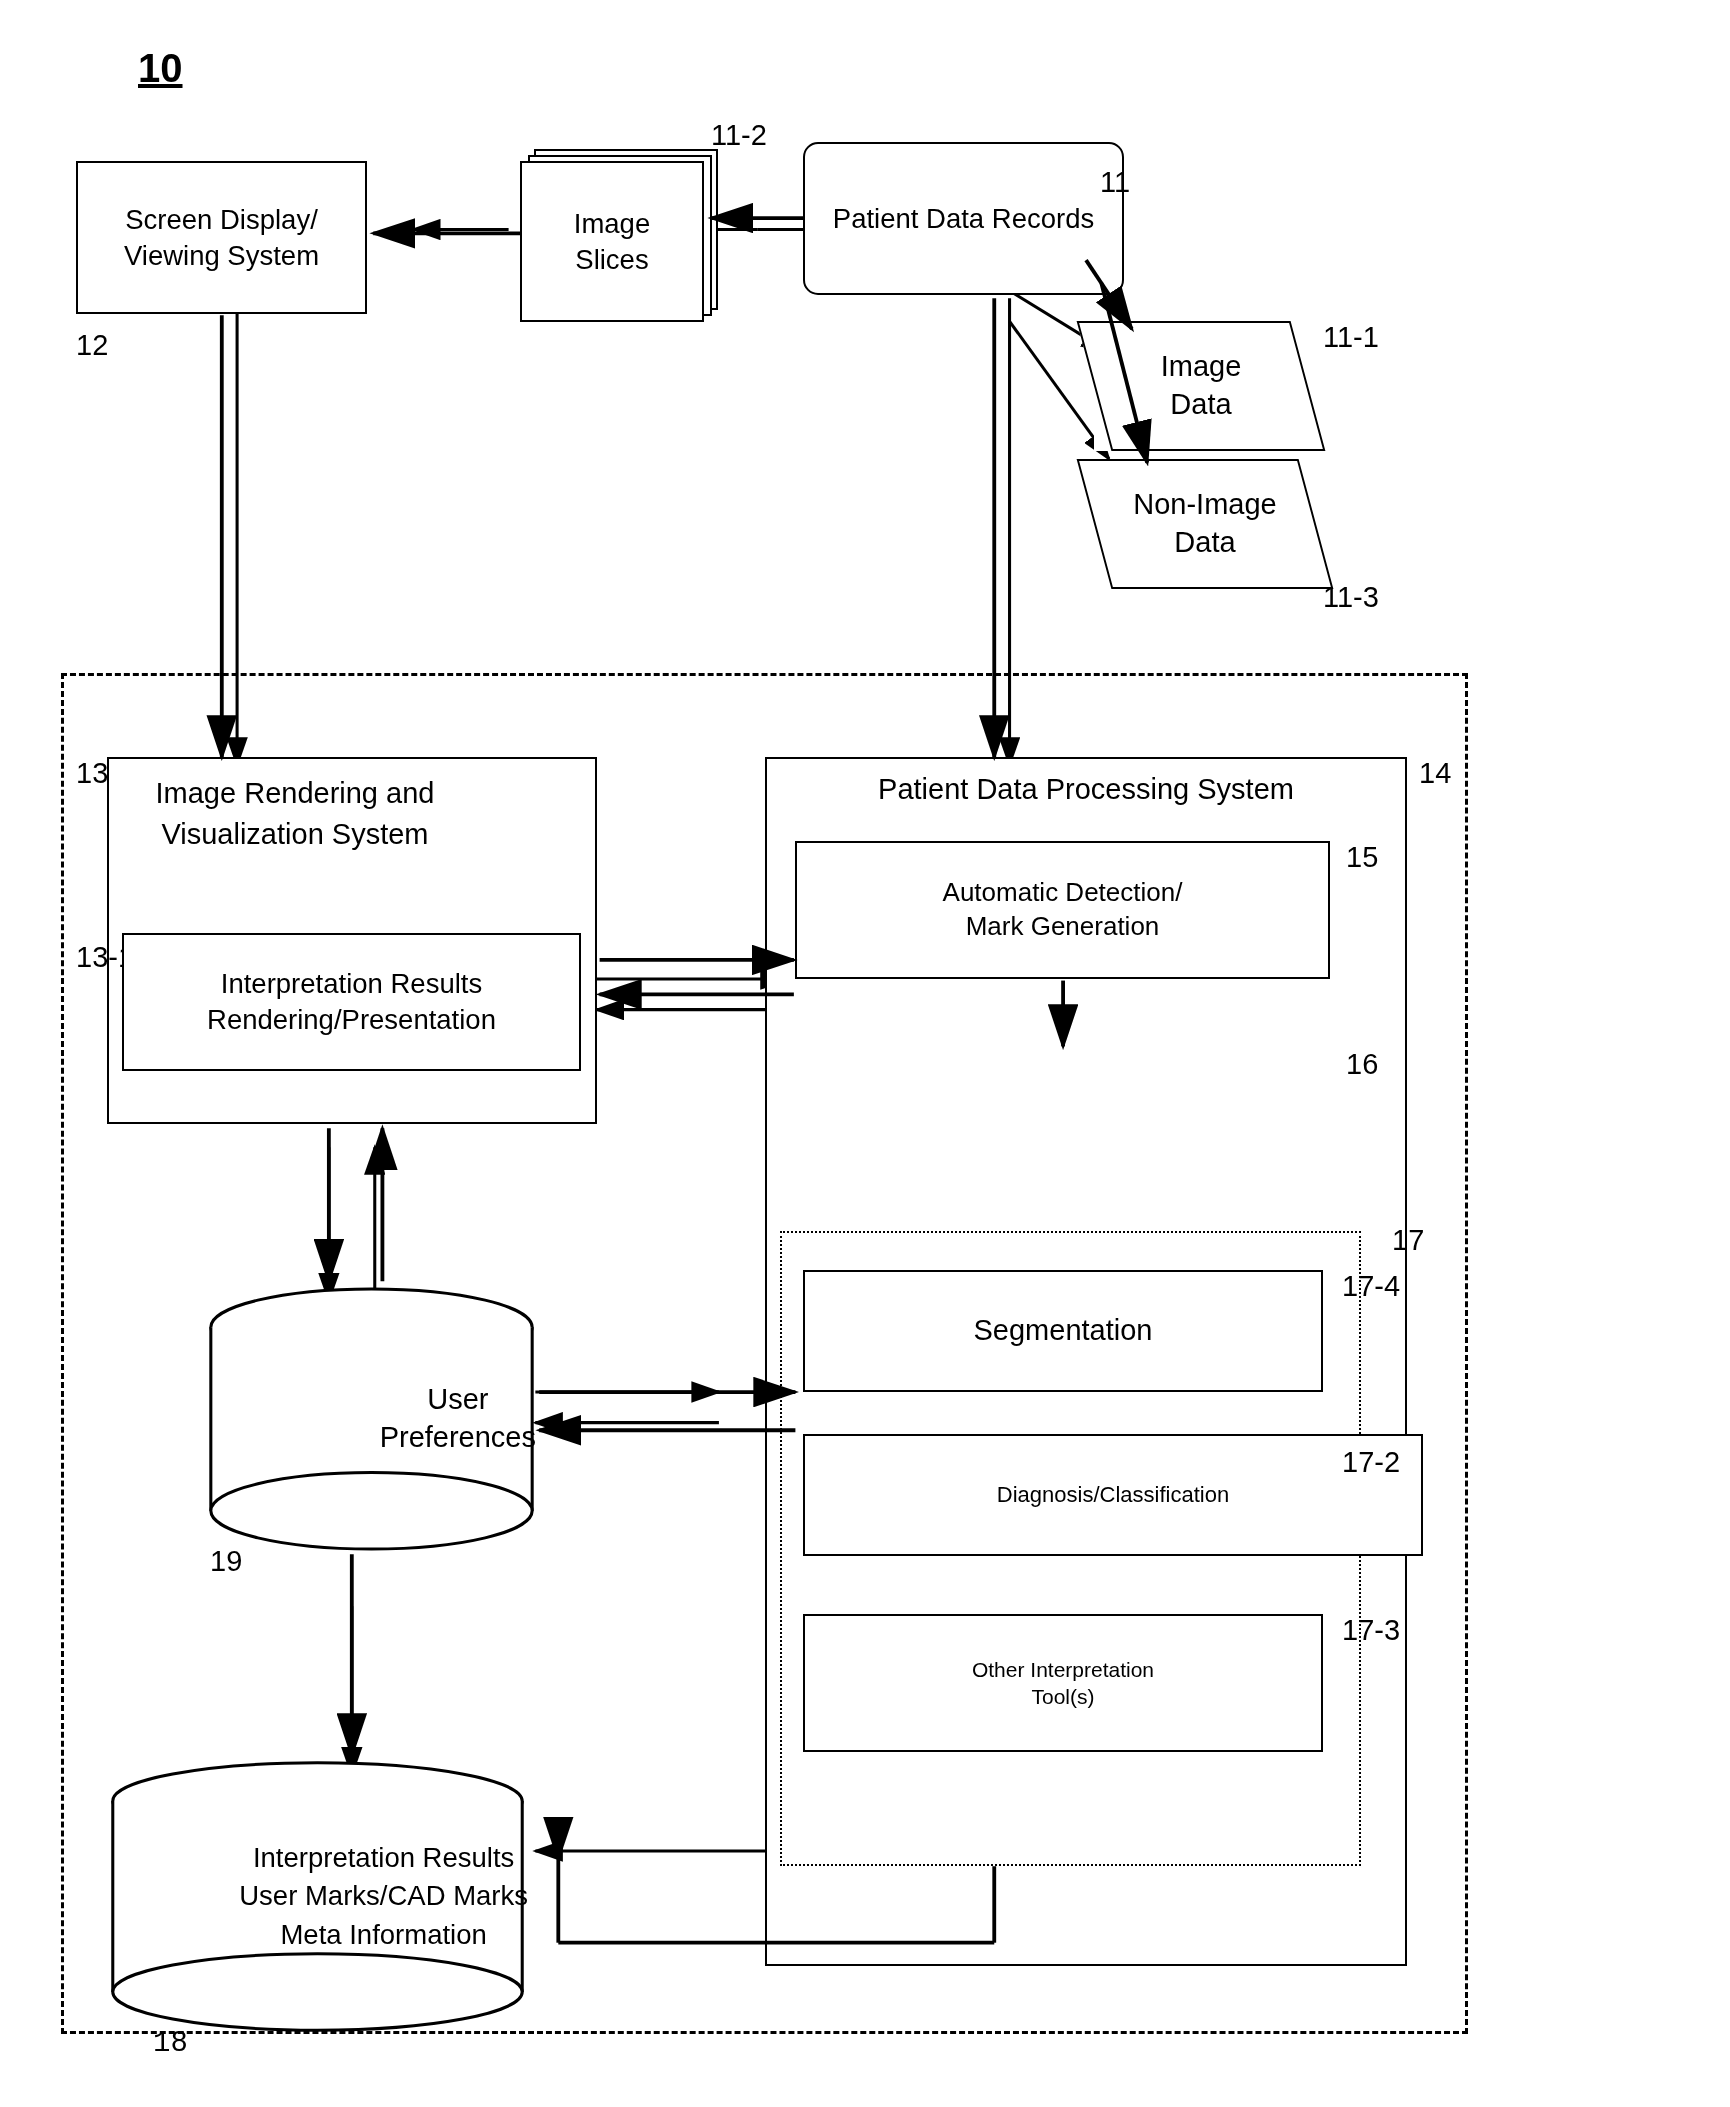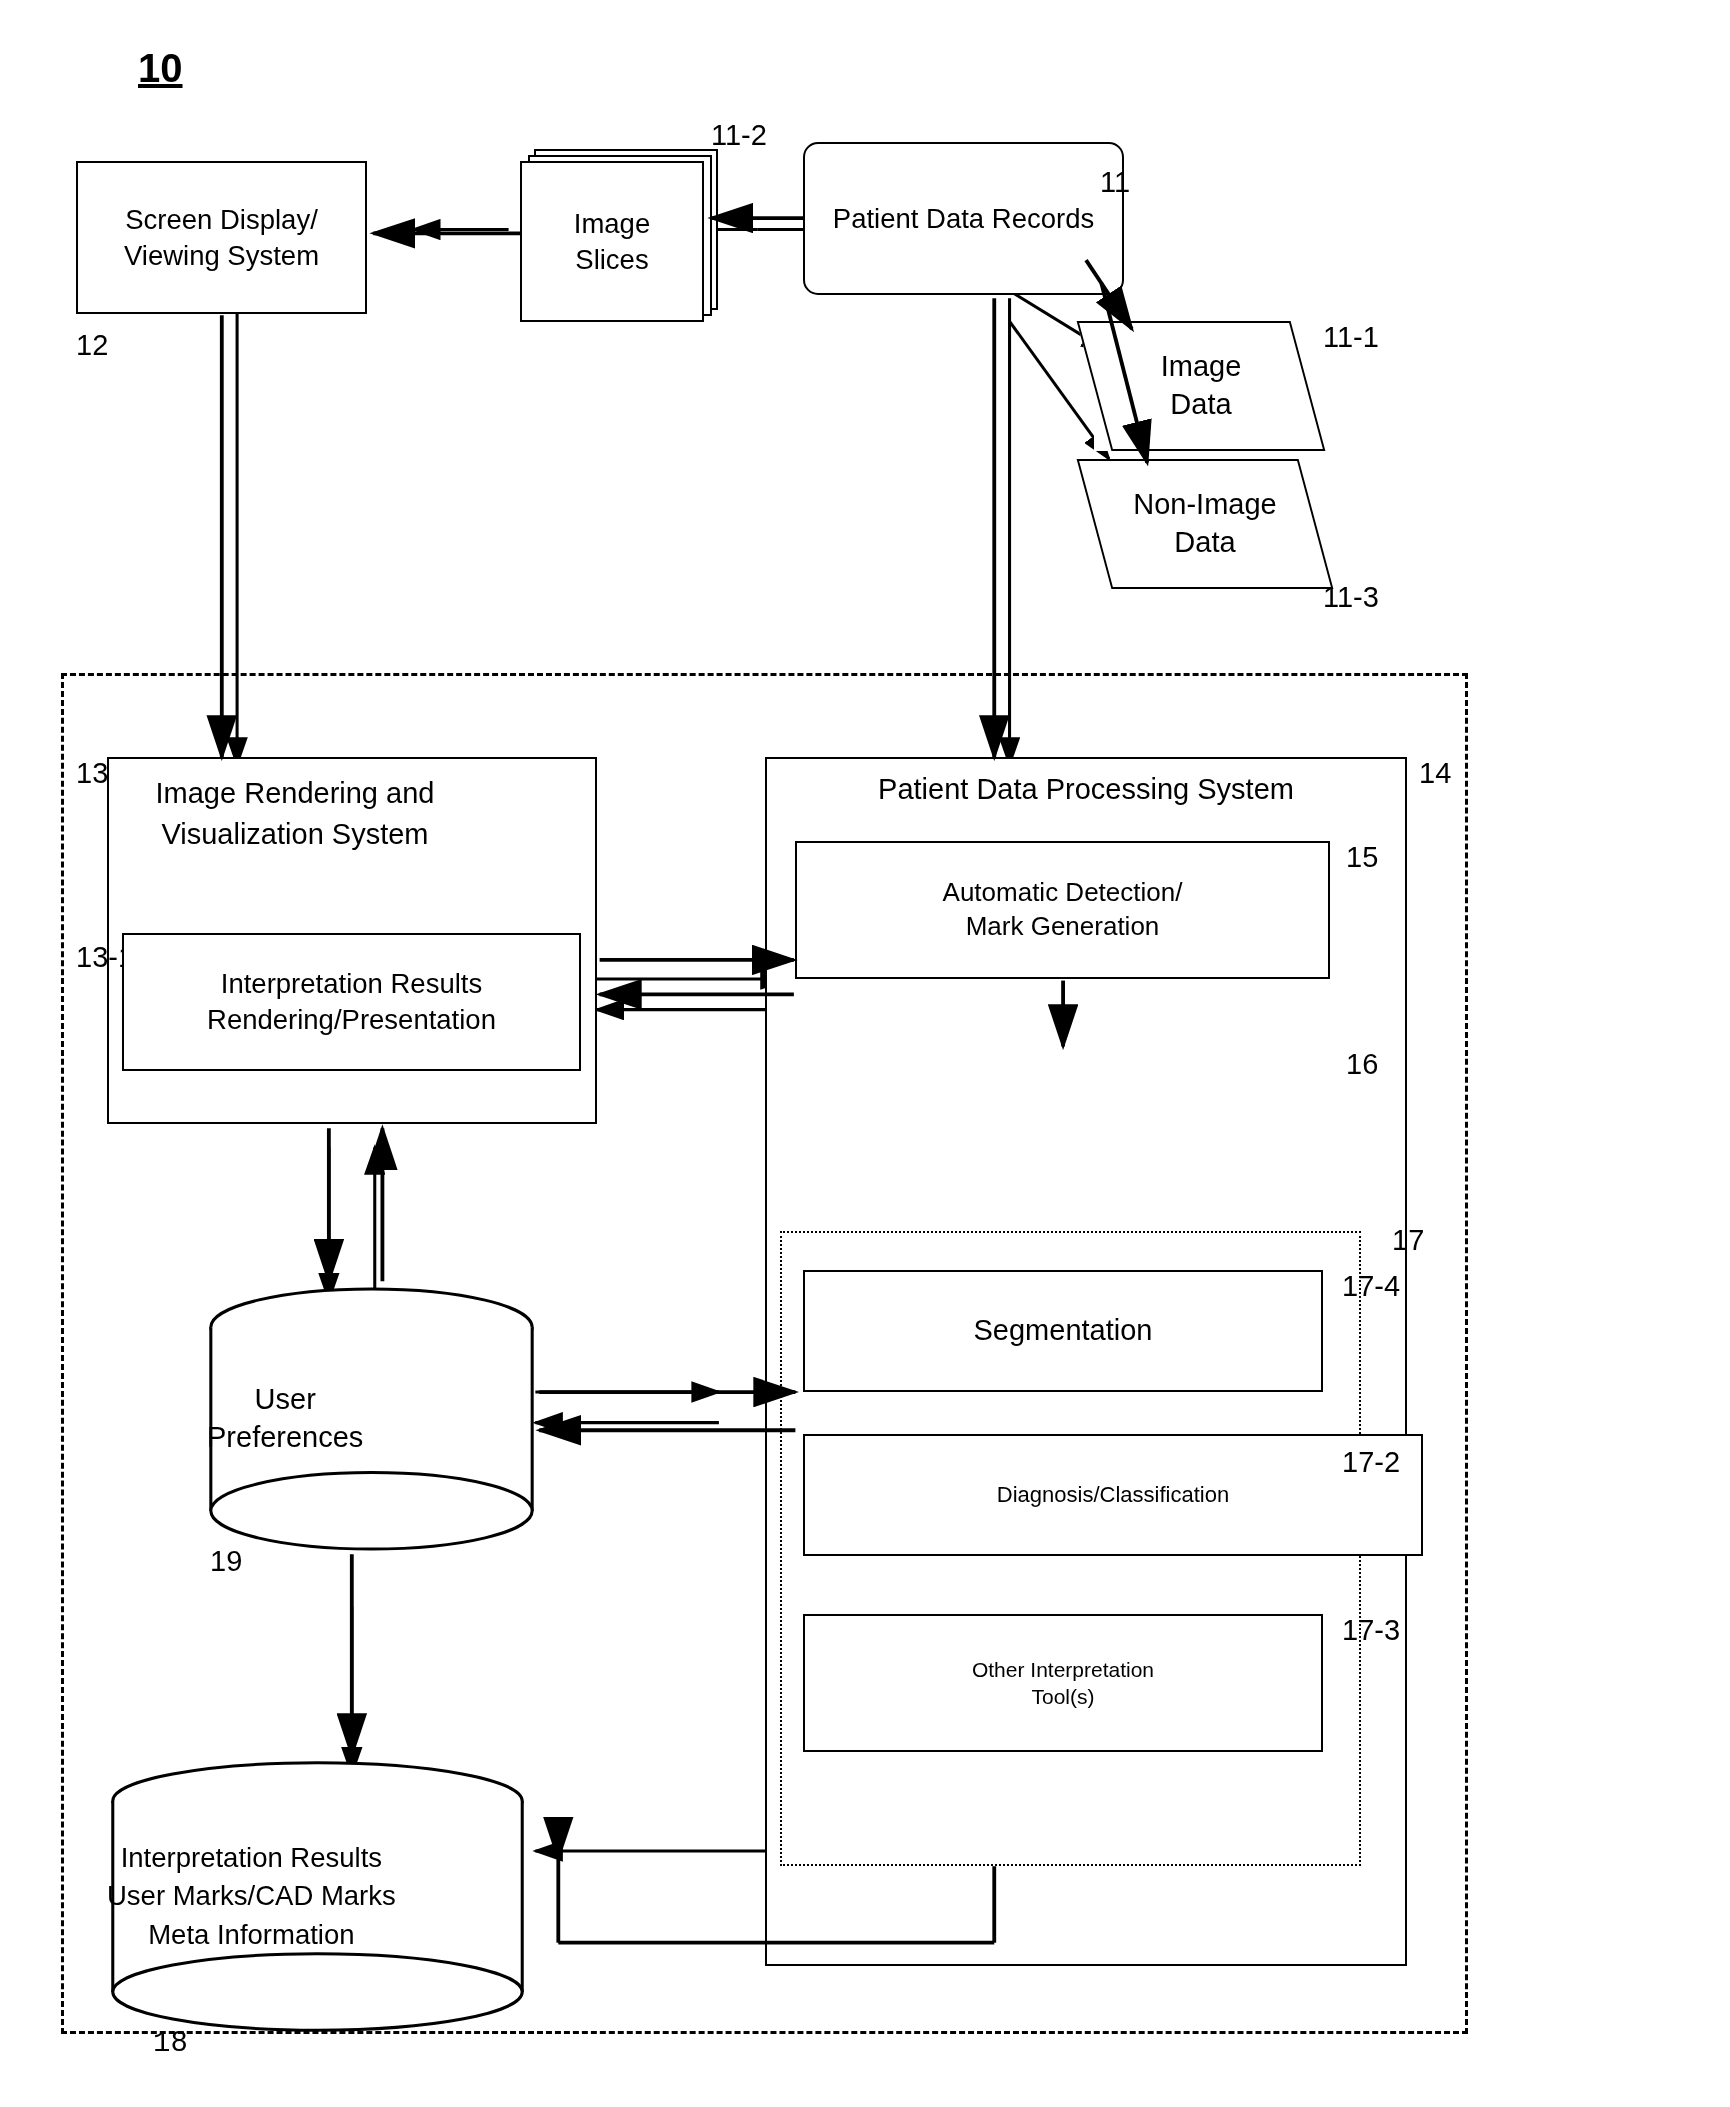--- a/index.html
+++ b/index.html
@@ -47,21 +47,21 @@
       background: #fff;
     }
     .parallelogram-text {
       position: relative;
       z-index: 1;
     }
     .cylinder {
       position: absolute;
       display: flex;
       align-items: center;
-      justify-content: flex-start;
+      justify-content: flex-end;
       text-align: center;
       font-size: 29px;
       line-height: 1.3;
     }
     .cylinder svg {
       position: absolute;
       top: 0; left: 0;
       width: 100%; height: 100%;
     }
     .cylinder-text {

